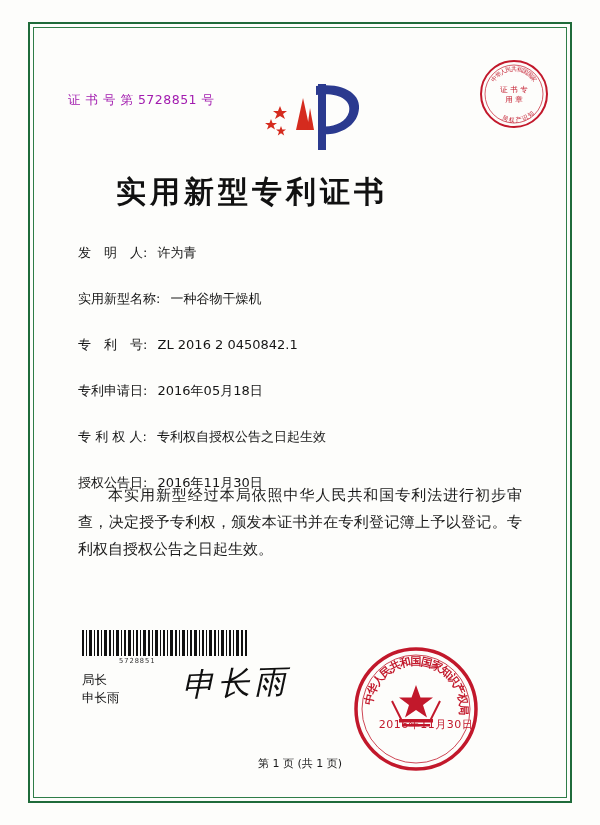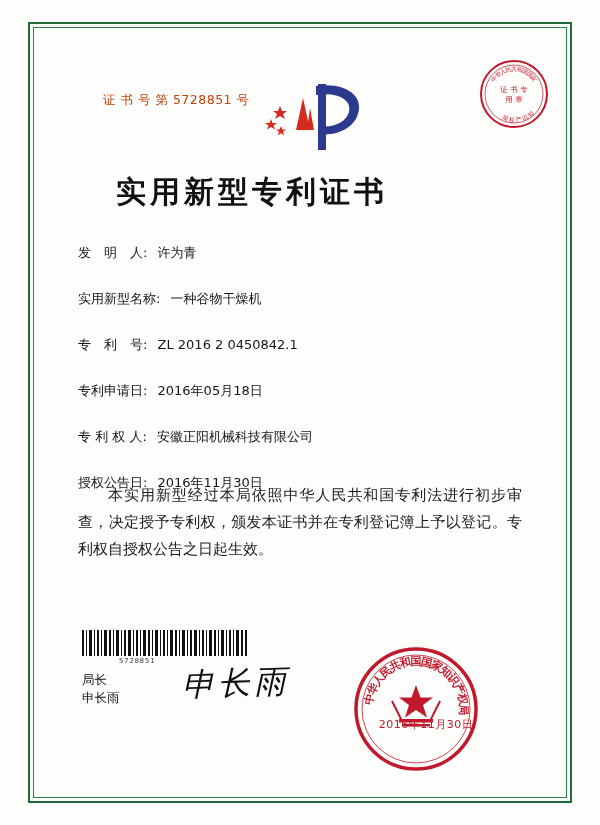--- a/index.html
+++ b/index.html
@@ -36,23 +36,22 @@
     height: 771px;
     border: 1px solid #2f7d48;
     box-sizing: border-box;
   }
   .cert-no {
     position: absolute;
     left: 68px;
     top: 92px;
     font-family: "DejaVu Sans", sans-serif;
     font-size: 12.5px;
-    color: #c2410c;
+    color: #a21caf;
     letter-spacing: 0.5px;
-    margin-left: 35px;
   }
   
   .logo {
     position: absolute;
     left: 258px;
     top: 78px;
     width: 110px;
     height: 78px;
   }
   .logo svg { display: block; }
@@ -258,21 +257,21 @@
     <div class="field-row">
       <span class="field-label">专　利　号:</span>
       <span class="field-value">ZL 2016 2 0450842.1</span>
     </div>
     <div class="field-row">
       <span class="field-label">专利申请日:</span>
       <span class="field-value">2016年05月18日</span>
     </div>
     <div class="field-row">
       <span class="field-label">专 利 权 人:</span>
-      <span class="field-value">安徽正阳机械科技有限公司</span>
+      <span class="field-value">专利权自授权公告之日起生效</span>
     </div>
     <div class="field-row">
       <span class="field-label">授权公告日:</span>
       <span class="field-value">2016年11月30日</span>
     </div>
   </div>
 
   <div class="body-text">
     <p>本实用新型经过本局依照中华人民共和国专利法进行初步审查，决定授予专利权，颁发本证书并在专利登记簿上予以登记。专利权自授权公告之日起生效。</p>
   </div>
@@ -361,14 +360,15 @@
         <text x="64" y="20" text-anchor="middle" transform="rotate(52 64 64)">识</text>
         <text x="64" y="20" text-anchor="middle" transform="rotate(65 64 64)">产</text>
         <text x="64" y="20" text-anchor="middle" transform="rotate(78 64 64)">权</text>
         <text x="64" y="20" text-anchor="middle" transform="rotate(91 64 64)">局</text>
       </g>
     </svg>
   </div>
 
   <div class="seal-date">2016年11月30日</div>
 
+  <div class="page-num">第 1 页 (共 1 页)</div>
 
 </div>
 
 </body></html>

